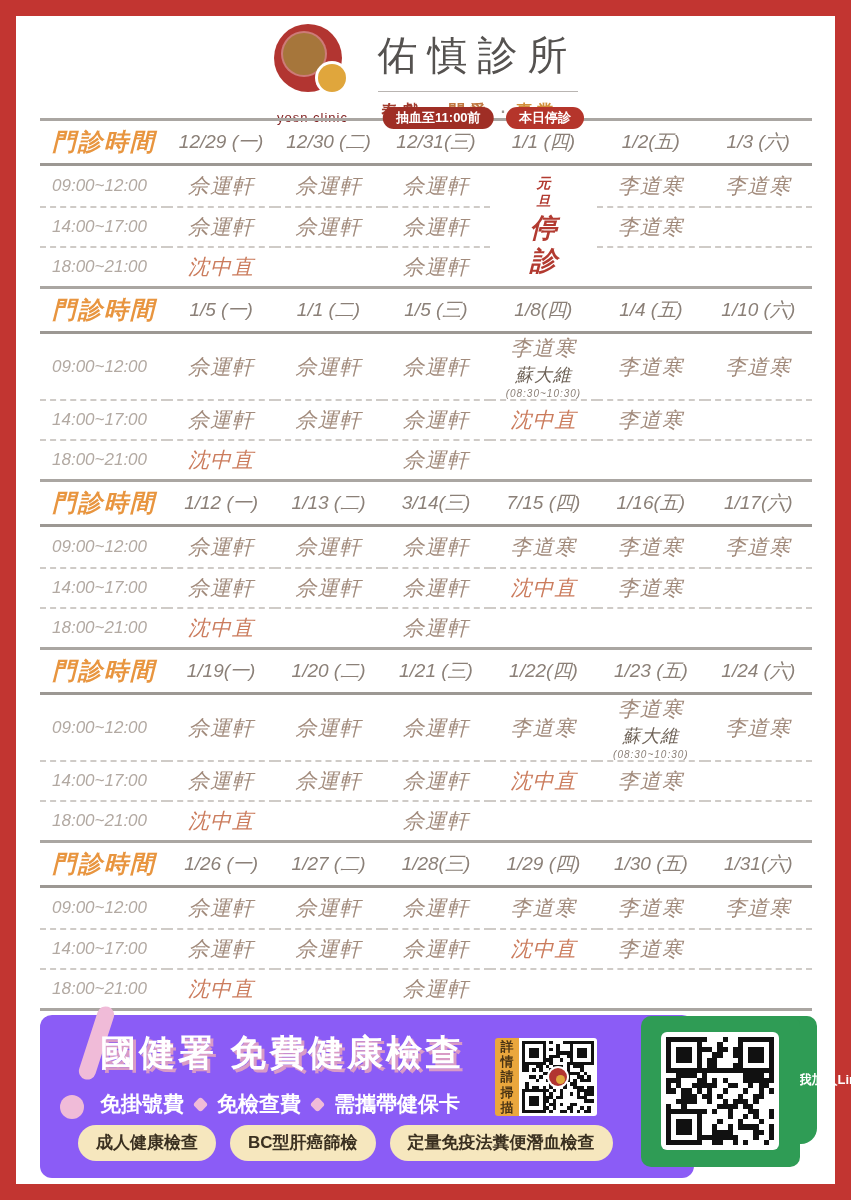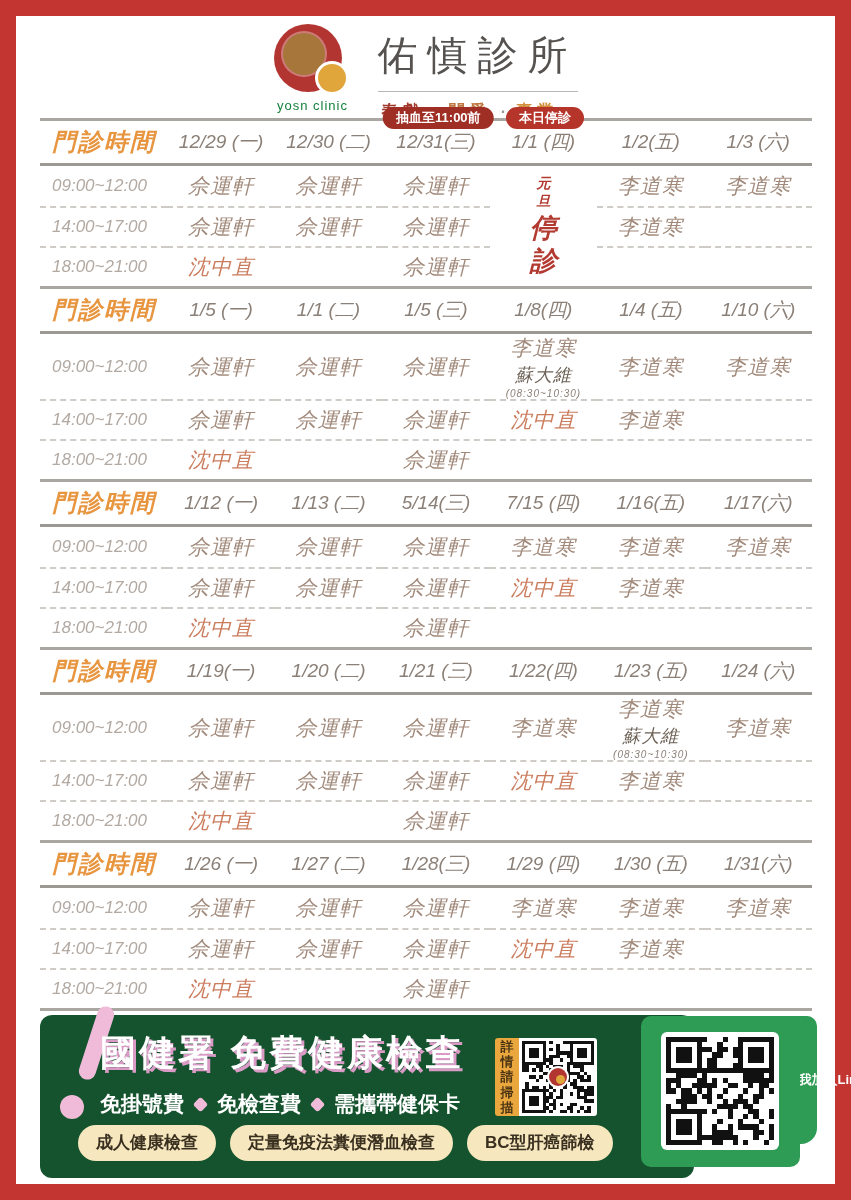--- a/index.html
+++ b/index.html
@@ -14,21 +14,21 @@
   
   .clinic-header {
     position:absolute; top:24px; left:0; right:0;
     display:flex; justify-content:center; align-items:flex-start; gap:26px;
   }
   .logo-wrap { text-align:center; }
   .logo-mark { position:relative; width:78px; height:70px; margin:0 auto; }
   .logo-red { position:absolute; left:0; top:0; width:68px; height:68px; border-radius:50%; background:#B23531; }
   .logo-tan { position:absolute; left:9px; top:9px; width:42px; height:42px; border-radius:50%; background:#A6763B; box-shadow:0 0 0 2px rgba(255,255,255,.35); }
   .logo-gold { position:absolute; left:44px; top:40px; width:28px; height:28px; border-radius:50%; background:#E0A63C; box-shadow:0 0 0 3px #fff; }
-  .logo-text { margin-top:4px; color:#15803d; font-size:13px; letter-spacing:1px; }
+  .logo-text { margin-top:16px; color:#7f1d1d; font-size:13px; letter-spacing:1px; }
   .title-wrap { padding-top:4px; }
   .clinic-name { font-size:40px; color:#555250; letter-spacing:10px; font-weight:500; }
   .title-rule { height:1px; background:#b9b5b2; margin:8px 0 9px 0; }
   .slogan { display:flex; align-items:center; gap:10px; font-size:16px; font-weight:bold; letter-spacing:5px; padding-left:4px; }
   .slogan .s1 { color:#A13A2C; }
   .slogan .s2 { color:#C0763F; }
   .slogan .s3 { color:#D28E3A; }
   .slogan .dot { color:#9c9691; font-weight:bold; letter-spacing:0; }
 
   
@@ -50,21 +50,21 @@
   .timecell { align-items:flex-start; padding-left:12px; color:#B2A9A2; font-size:17px; }
   .namecell { font-size:21px; letter-spacing:1px; }
   .dashed { border-top:2px dashed #cfcbc7; }
   .doc-extra { font-size:18px; margin-top:1px; }
   .doc-note { font-size:10px; color:#8C8178; margin-top:1px; }
   .holiday-cell { grid-column:5; grid-row:2 / span 4; display:flex; flex-direction:column; align-items:center; justify-content:center; gap:1px; }
   .holiday-small { color:#B23A30; font-size:14px; font-weight:bold; line-height:1.25; }
   .holiday-big { color:#B23A30; font-size:27px; font-weight:bold; line-height:1.2; }
 
   
-  .promo { position:absolute; left:40px; top:1015px; width:654px; height:163px; background:#14532d; border-radius:12px; }
+  .promo { position:absolute; left:40px; top:1015px; width:654px; height:163px; background:#8b5cf6; border-radius:12px; }
   .excl-bar { position:absolute; left:48px; top:-10px; width:17px; height:76px; background:#F0BBD8; border-radius:9px; transform:rotate(18deg); }
   .excl-dot { position:absolute; left:20px; top:80px; width:24px; height:24px; background:#F0BBD8; border-radius:50%; }
   .promo-title {
     position:absolute; left:60px; top:14px;
     color:#fff; font-size:36px; font-weight:bold; letter-spacing:3px;
     text-shadow:3px 3px 0 #D99BC6;
   }
   .promo-features { position:absolute; left:60px; top:75px; display:flex; align-items:center; gap:11px; color:#fff; font-size:21px; font-weight:bold; }
   .flower { width:11px; height:11px; background:#F0BBD8; transform:rotate(45deg); border-radius:3px; }
   .promo-pills { position:absolute; left:38px; top:110px; display:flex; gap:14px; }
@@ -181,21 +181,21 @@
         <div class="cell namecell dashed"></div>
         <div class="cell namecell dashed" style="color: rgb(161, 138, 123);">佘運軒</div>
         <div class="cell namecell dashed"></div>
         <div class="cell namecell dashed"></div>
         <div class="cell namecell dashed"></div>
       </div>
       <div class="week-block">
         <div class="cell hcell corner">門診時間</div>
         <div class="cell hcell date">1/12 (一)</div>
         <div class="cell hcell date">1/13 (二)</div>
-        <div class="cell hcell date">5/14(三)</div>
+        <div class="cell hcell date">3/14(三)</div>
         <div class="cell hcell date">7/15 (四)</div>
         <div class="cell hcell date">1/16(五)</div>
         <div class="cell hcell date">1/17(六)</div>
         <div class="cell timecell">09:00~12:00</div>
         <div class="cell namecell" style="color: rgb(161, 138, 123);">佘運軒</div>
         <div class="cell namecell" style="color: rgb(161, 138, 123);">佘運軒</div>
         <div class="cell namecell" style="color: rgb(161, 138, 123);">佘運軒</div>
         <div class="cell namecell" style="color: rgb(161, 138, 123);">李道寒</div>
         <div class="cell namecell" style="color: rgb(161, 138, 123);">李道寒</div>
         <div class="cell namecell" style="color: rgb(161, 138, 123);">李道寒</div>
@@ -286,22 +286,22 @@
     <div class="promo-title">國健署 免費健康檢查</div>
     <div class="promo-features">
       <span>免掛號費</span>
       <span class="flower"></span>
       <span>免檢查費</span>
       <span class="flower"></span>
       <span>需攜帶健保卡</span>
     </div>
     <div class="promo-pills">
       <span class="pill">成人健康檢查</span>
+      <span class="pill">BC型肝癌篩檢</span>
       <span class="pill">定量免疫法糞便潛血檢查</span>
-      <span class="pill">BC型肝癌篩檢</span>
     </div>
     <div class="detail-tab">詳情請掃描</div>
     <div class="promo-qr">
       <div id="qr1">
           <svg viewBox="0 0 21 21" shape-rendering="crispEdges" fill="#111">
             <rect x="8" y="0" width="1" height="1"></rect>
             <rect x="12" y="0" width="1" height="1"></rect>
             <rect x="13" y="0" width="1" height="1"></rect>
             <rect x="10" y="1" width="1" height="1"></rect>
             <rect x="8" y="2" width="1" height="1"></rect>

